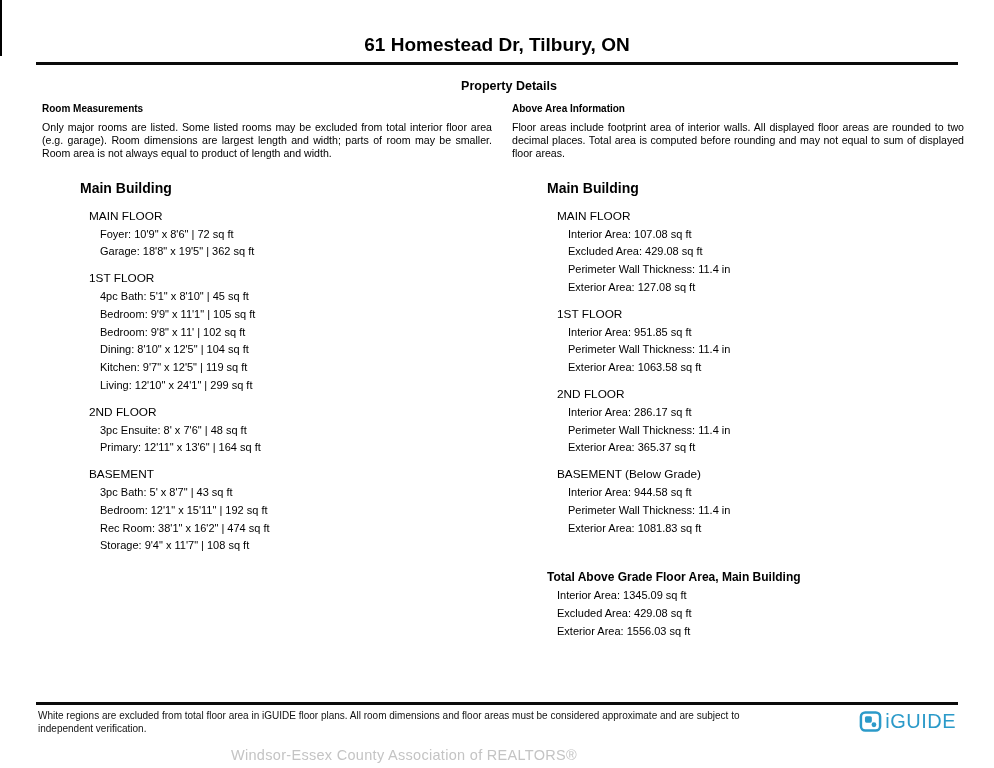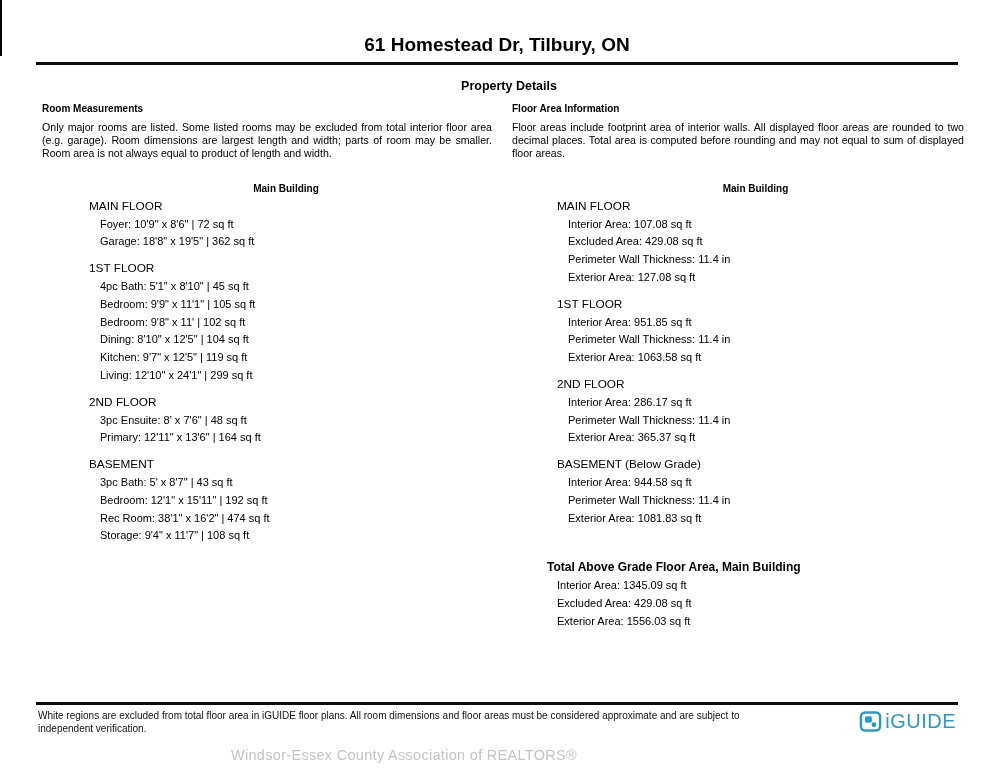--- a/index.html
+++ b/index.html
@@ -31,23 +31,23 @@
   .col { position: absolute; top: 100px; }
   .col-left { left: 42px; width: 450px; }
   .col-right { left: 512px; width: 452px; }
   .sec-heading { font-size: 10px; font-weight: bold; margin: 0; line-height: 17px; }
   .sec-desc {
     font-size: 10.6px; line-height: 13px; text-align: justify; margin: 4px 0 0 0;
   }
   .building { margin-top: 20px; }
   .col-left .building { margin-left: 38px; }
   .col-right .building { margin-left: 35px; }
-  .building-name { font-weight: bold; font-size: 10px; line-height: 17.8px; text-align: center; }
+  .building-name { font-weight: bold; font-size: 14px; line-height: 17.8px; }
   .floor { margin-top: 9px; }
-  .building-name + .floor { margin-top: 0; }
+  .building-name + .floor { margin-top: 10px; }
   .floor-name { font-size: 11.8px; line-height: 17.8px; }
   .line { font-size: 11px; line-height: 17.8px; white-space: nowrap; }
   .col-left .floor-name { margin-left: 9px; }
   .col-left .line { margin-left: 20px; }
   .col-right .floor-name { margin-left: 10px; }
   .col-right .line { margin-left: 21px; }
   .total-block { margin-top: 32px; }
   .total-heading { font-weight: bold; font-size: 12px; line-height: 17.8px; margin: 0; }
   .total-block .line { margin-left: 10px; }
   .disclaimer {
@@ -110,21 +110,21 @@
         <div class="floor-name">BASEMENT</div>
         <div class="line">3pc Bath: 5' x 8'7" | 43 sq ft</div>
         <div class="line">Bedroom: 12'1" x 15'11" | 192 sq ft</div>
         <div class="line">Rec Room: 38'1" x 16'2" | 474 sq ft</div>
         <div class="line">Storage: 9'4" x 11'7" | 108 sq ft</div>
       </div>
     </div>
   </section>
 
   <section class="col col-right">
-    <h3 class="sec-heading">Floor Area Information</h3>
+    <h3 class="sec-heading">Above Area Information</h3>
     <p class="sec-desc">Floor areas include footprint area of interior walls. All displayed floor areas are rounded to two decimal places. Total area is computed before rounding and may not equal to sum of displayed floor areas.</p>
 
     <div class="building">
       <div class="building-name">Main Building</div>
 
       <div class="floor">
         <div class="floor-name">MAIN FLOOR</div>
         <div class="line">Interior Area: 107.08 sq ft</div>
         <div class="line">Excluded Area: 429.08 sq ft</div>
         <div class="line">Perimeter Wall Thickness: 11.4 in</div>

